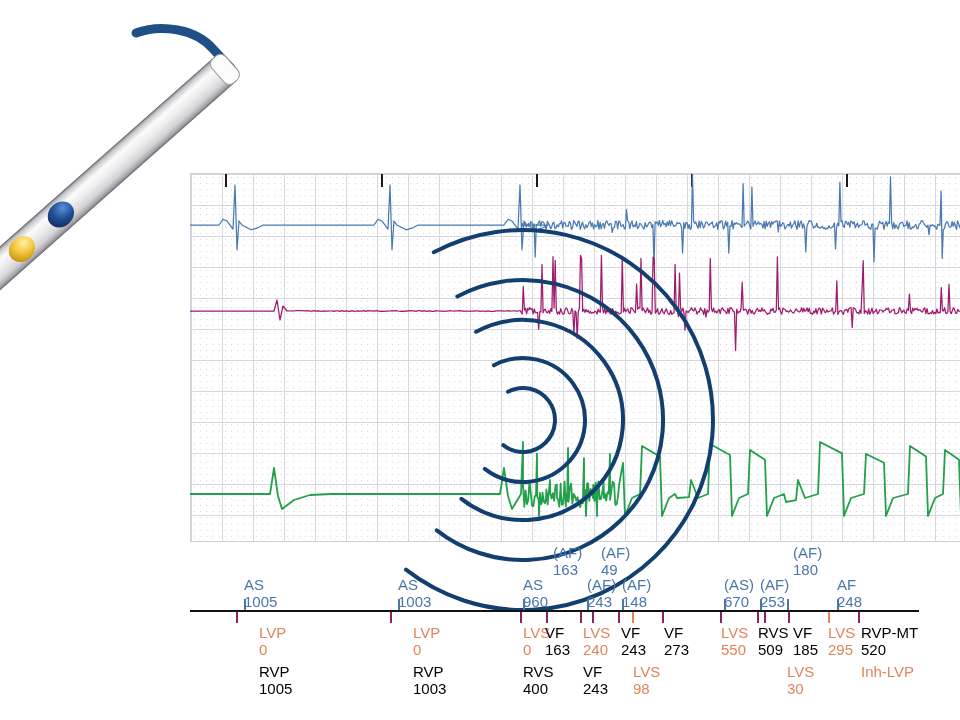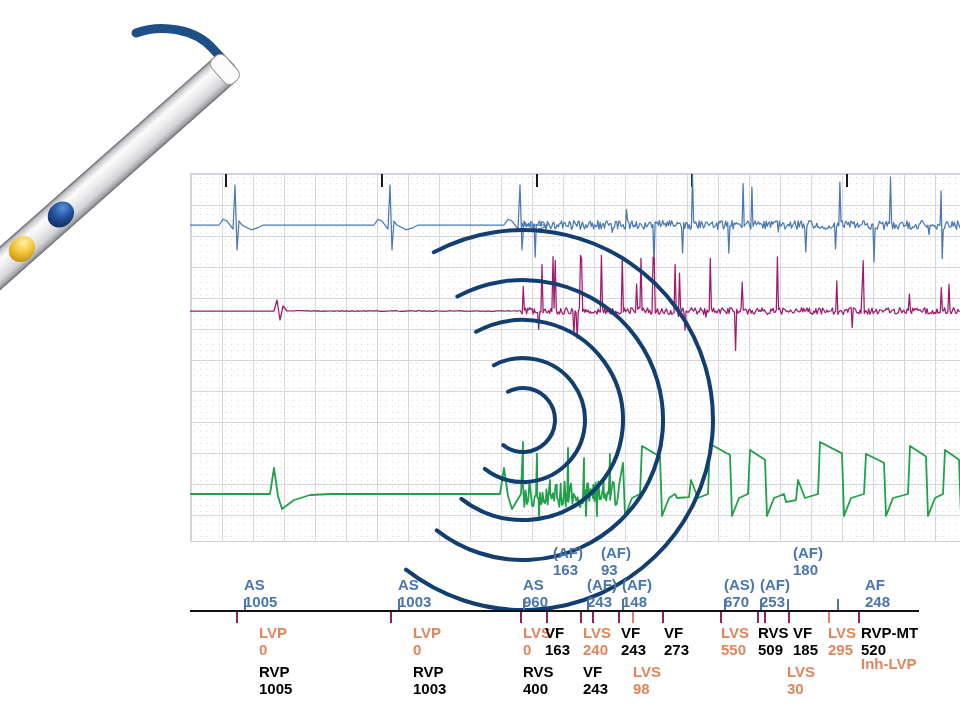--- a/index.html
+++ b/index.html
@@ -54,21 +54,21 @@
     position:absolute;left:190px;top:70px;width:729px;height:2px;background:#111111;
   }
   .tick-a{   
     position:absolute;width:2px;height:11px;background:#4a76ab;top:59px;
   }
   .tick-v{   
     position:absolute;width:2px;height:11px;background:#8d2060;top:72px;
   }
   .tick-v.lv{background:#e0855c;}
 
-  .ann{position:absolute;white-space:pre;line-height:1.13;font-weight:bold;}
+  .ann{position:absolute;white-space:pre;line-height:1.13;}
   .ann-a{ color:#4a76ab; font-size:15px; }      
   .ann-v{ color:#000000; font-size:15px; }      
   .ann-lv{color:#e0855c; font-size:15px; }      
   .ann .lbl{display:block;}
   .ann .val{display:block;}
 </style>
 </head>
 <body>
 
 <div id="stage">
@@ -180,43 +180,43 @@
         <div class="tick-v" style="left: 788px;"></div>
         <div class="tick-v lv" style="left: 828px;"></div>
         <div class="tick-v" style="left: 858px;"></div>
       </div>
     <div id="ann-atrial">
         <div class="ann ann-a" style="left: 244px; top: 37px;"><span class="lbl">AS</span><span class="val">1005</span></div>
         <div class="ann ann-a" style="left: 398px; top: 37px;"><span class="lbl">AS</span><span class="val">1003</span></div>
         <div class="ann ann-a" style="left: 523px; top: 37px;"><span class="lbl">AS</span><span class="val">960</span></div>
         <div class="ann ann-a" style="left: 553px; top: 5px;"><span class="lbl">(AF)</span><span class="val">163</span></div>
         <div class="ann ann-a" style="left: 587px; top: 37px;"><span class="lbl">(AF)</span><span class="val">243</span></div>
-        <div class="ann ann-a" style="left: 601px; top: 5px;"><span class="lbl">(AF)</span><span class="val">93</span></div>
+        <div class="ann ann-a" style="left: 601px; top: 5px;"><span class="lbl">(AF)</span><span class="val">49</span></div>
         <div class="ann ann-a" style="left: 622px; top: 37px;"><span class="lbl">(AF)</span><span class="val">148</span></div>
         <div class="ann ann-a" style="left: 724px; top: 37px;"><span class="lbl">(AS)</span><span class="val">670</span></div>
         <div class="ann ann-a" style="left: 760px; top: 37px;"><span class="lbl">(AF)</span><span class="val">253</span></div>
         <div class="ann ann-a" style="left: 793px; top: 5px;"><span class="lbl">(AF)</span><span class="val">180</span></div>
-        <div class="ann ann-a" style="left: 837px; top: 37px; margin-left: 28px;"><span class="lbl">AF</span><span class="val">248</span></div>
+        <div class="ann ann-a" style="left: 837px; top: 37px;"><span class="lbl">AF</span><span class="val">248</span></div>
       </div>
     <div id="ann-vent">
         <div class="ann ann-lv" style="left: 259px; top: 85px;"><span class="lbl">LVP</span><span class="val">0</span></div>
         <div class="ann ann-v" style="left: 259px; top: 124px;"><span class="lbl">RVP</span><span class="val">1005</span></div>
         <div class="ann ann-lv" style="left: 413px; top: 85px;"><span class="lbl">LVP</span><span class="val">0</span></div>
         <div class="ann ann-v" style="left: 413px; top: 124px;"><span class="lbl">RVP</span><span class="val">1003</span></div>
         <div class="ann ann-lv" style="left: 523px; top: 85px;"><span class="lbl">LVS</span><span class="val">0</span></div>
         <div class="ann ann-v" style="left: 523px; top: 124px;"><span class="lbl">RVS</span><span class="val">400</span></div>
         <div class="ann ann-v" style="left: 545px; top: 85px;"><span class="lbl">VF</span><span class="val">163</span></div>
         <div class="ann ann-lv" style="left: 583px; top: 85px;"><span class="lbl">LVS</span><span class="val">240</span></div>
         <div class="ann ann-v" style="left: 583px; top: 124px;"><span class="lbl">VF</span><span class="val">243</span></div>
         <div class="ann ann-v" style="left: 621px; top: 85px;"><span class="lbl">VF</span><span class="val">243</span></div>
         <div class="ann ann-lv" style="left: 633px; top: 124px;"><span class="lbl">LVS</span><span class="val">98</span></div>
         <div class="ann ann-v" style="left: 664px; top: 85px;"><span class="lbl">VF</span><span class="val">273</span></div>
         <div class="ann ann-lv" style="left: 721px; top: 85px;"><span class="lbl">LVS</span><span class="val">550</span></div>
         <div class="ann ann-v" style="left: 758px; top: 85px;"><span class="lbl">RVS</span><span class="val">509</span></div>
         <div class="ann ann-v" style="left: 793px; top: 85px;"><span class="lbl">VF</span><span class="val">185</span></div>
         <div class="ann ann-lv" style="left: 787px; top: 124px;"><span class="lbl">LVS</span><span class="val">30</span></div>
         <div class="ann ann-lv" style="left: 828px; top: 85px;"><span class="lbl">LVS</span><span class="val">295</span></div>
         <div class="ann ann-v" style="left: 861px; top: 85px;"><span class="lbl">RVP-MT</span><span class="val">520</span></div>
-        <div class="ann ann-lv" style="left: 861px; top: 116px;"><span class="lbl">Inh-LVP</span></div>
+        <div class="ann ann-lv" style="left: 861px; top: 124px;"><span class="lbl">Inh-LVP</span></div>
       </div>
   </div>
 
 </div>
 
 </body></html>

